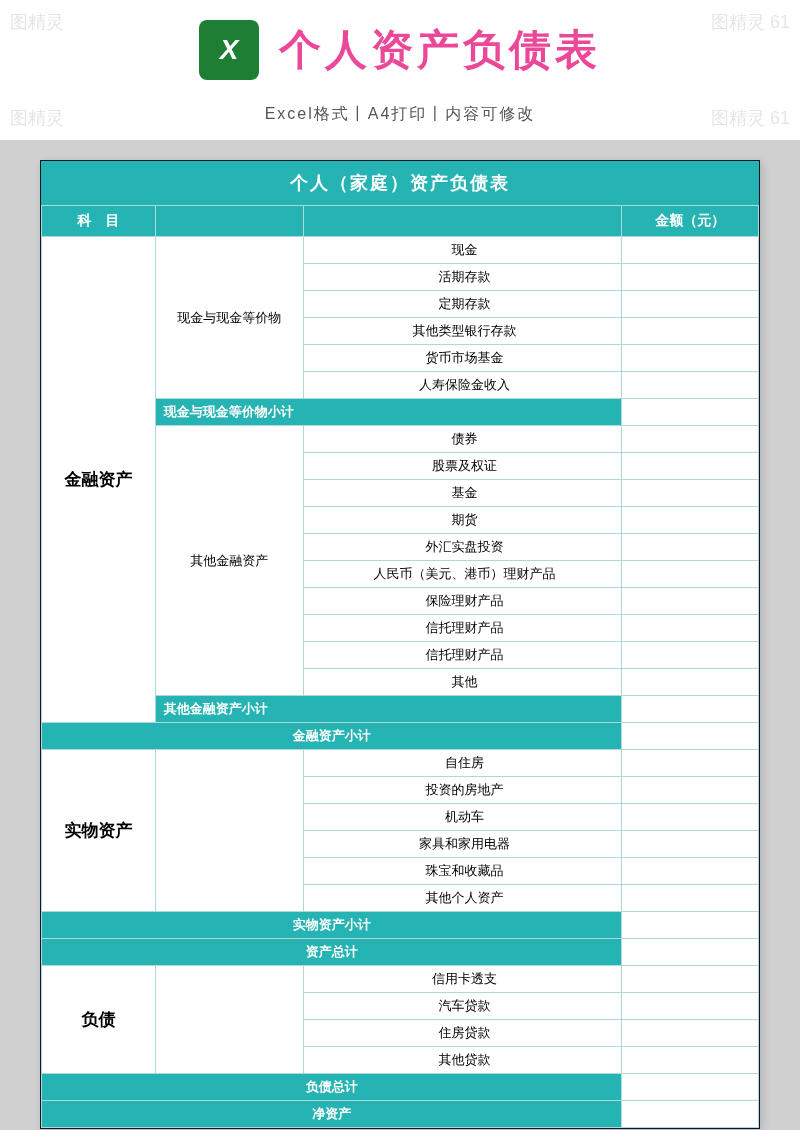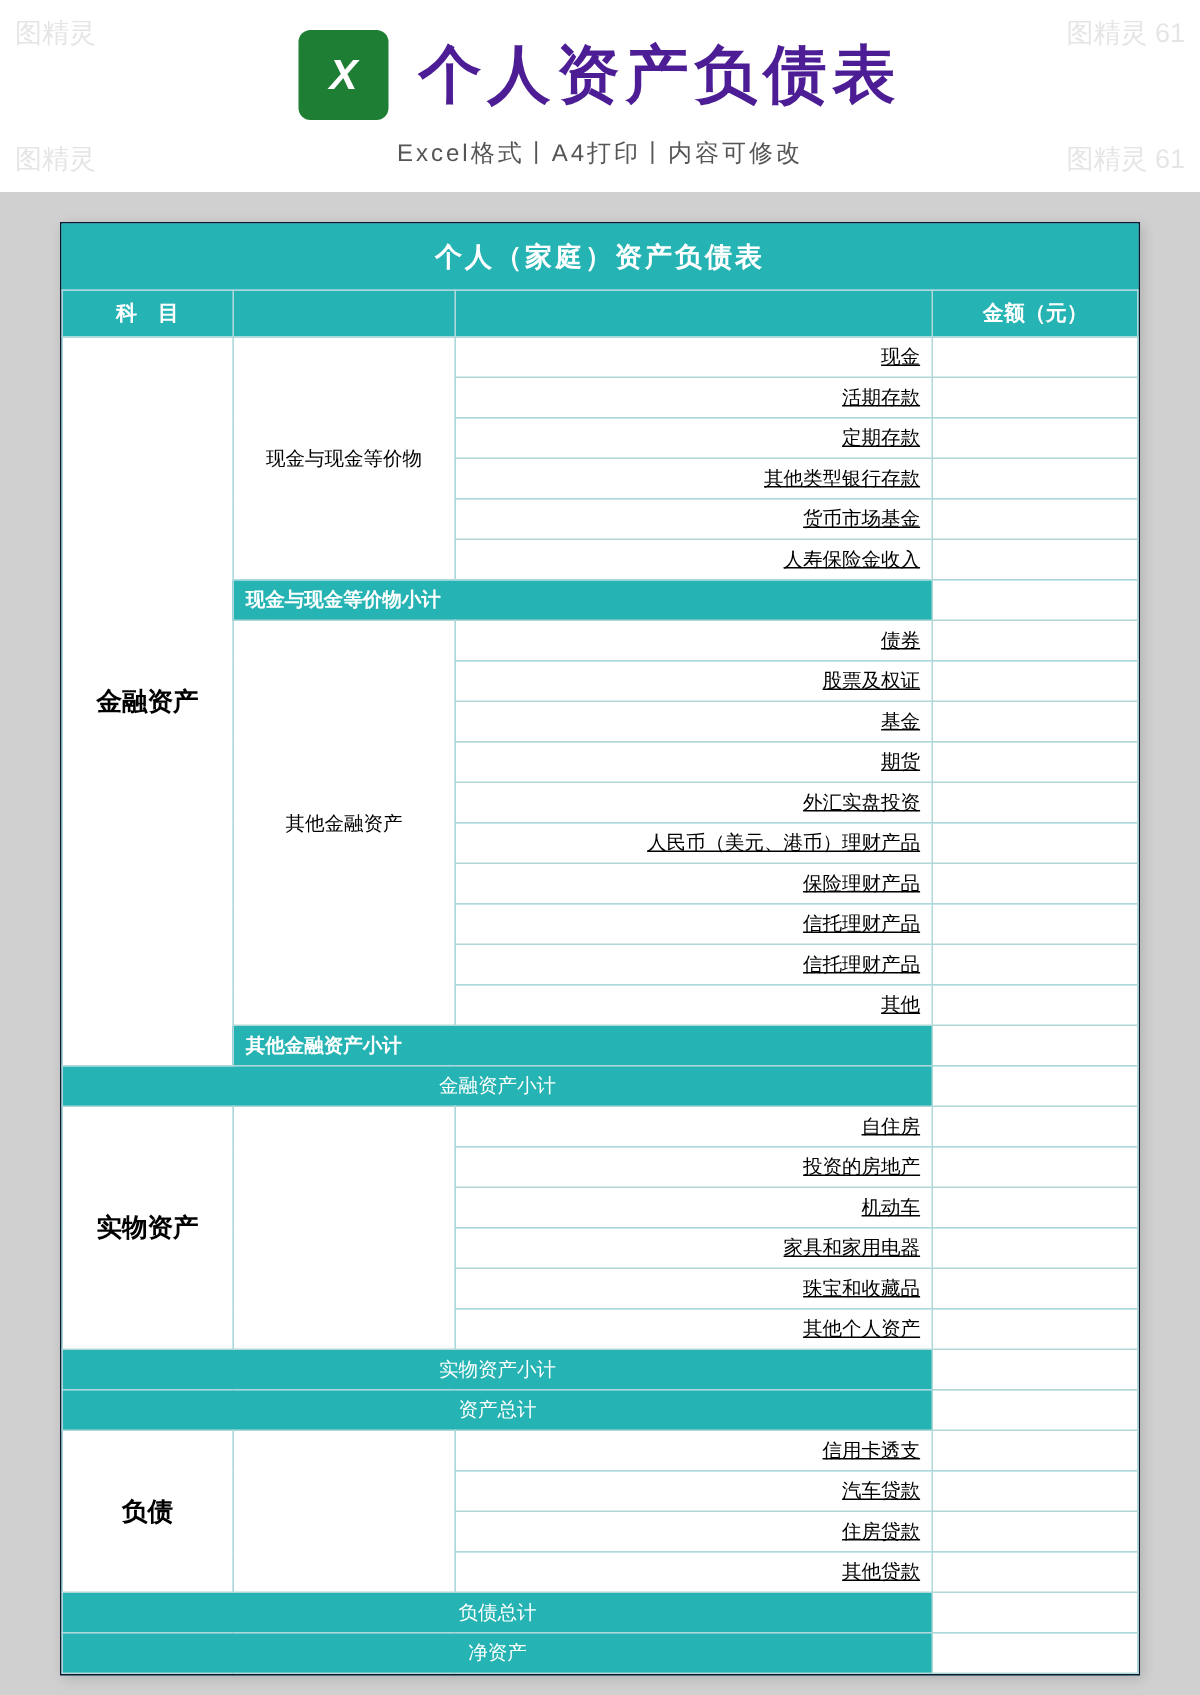--- a/index.html
+++ b/index.html
@@ -41,29 +41,29 @@
       color: white;
       font-size: 28px;
       font-weight: bold;
       font-style: italic;
       flex-shrink: 0;
     }
 
     .main-title {
       font-size: 42px;
       font-weight: bold;
-      color: #4c1d95;
+      color: #ec4899;
       letter-spacing: 4px;
     }
 
     .sub-title {
       font-size: 16px;
       color: #555;
       letter-spacing: 2px;
-      margin-top: 4px;
+      margin-top: 16px;
     }
 
     .watermark {
       position: absolute;
       color: rgba(180,180,180,0.35);
       font-size: 18px;
       pointer-events: none;
       user-select: none;
     }
     .watermark-tl { top: 10px; left: 10px; }
@@ -112,27 +112,27 @@
     .subtotal-row td {
       background: #26b3b3;
       color: white;
       font-weight: bold;
       text-align: left;
     }
 
     .total-row td {
       background: #26b3b3;
       color: white;
-      font-weight: normal;
+      font-weight: bold;
       text-align: center;
     }
 
     .col-category { width: 100px; }
     .col-subcategory { width: 130px; }
-    .col-item { width: 280px; text-align: right; padding-left: 12px; text-decoration: underline; }
+    .col-item { width: 280px; text-align: center; padding-left: 12px; }
     .col-amount { width: 120px; }
 
     .category-cell {
       writing-mode: horizontal-tb;
       vertical-align: middle;
       font-size: 17px;
       font-weight: bold;
     }
 
     .data-cell {

